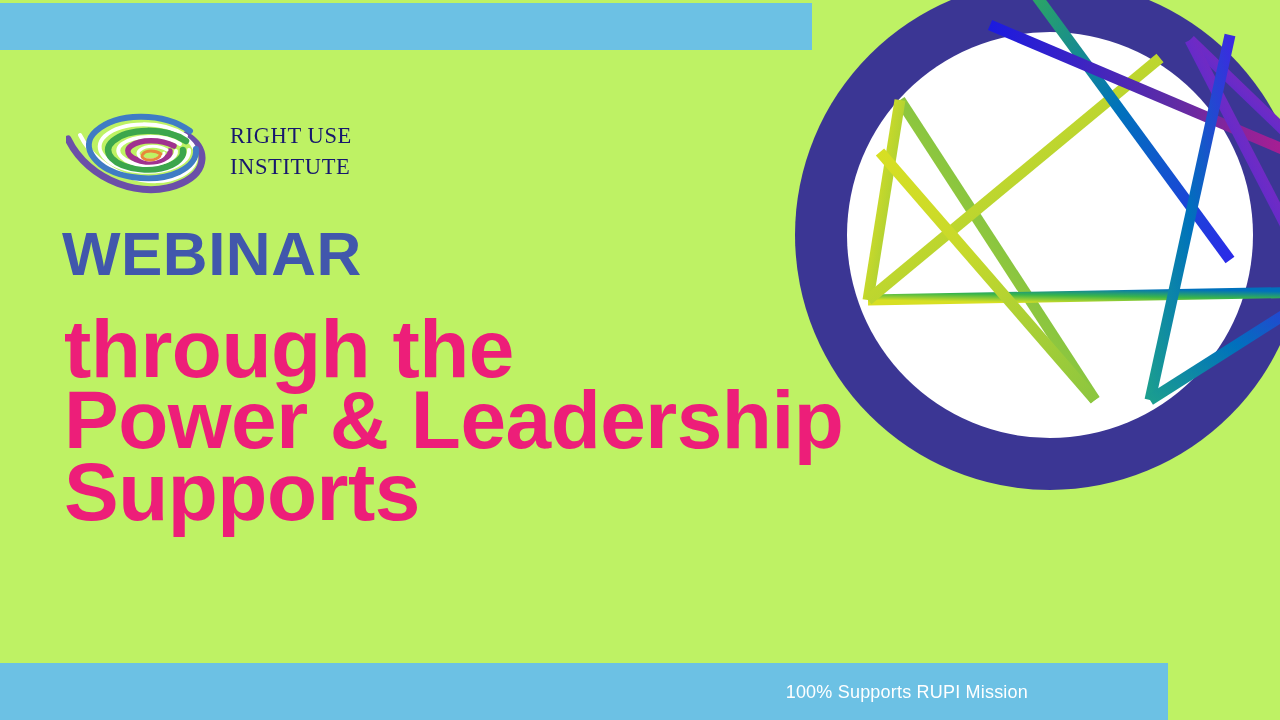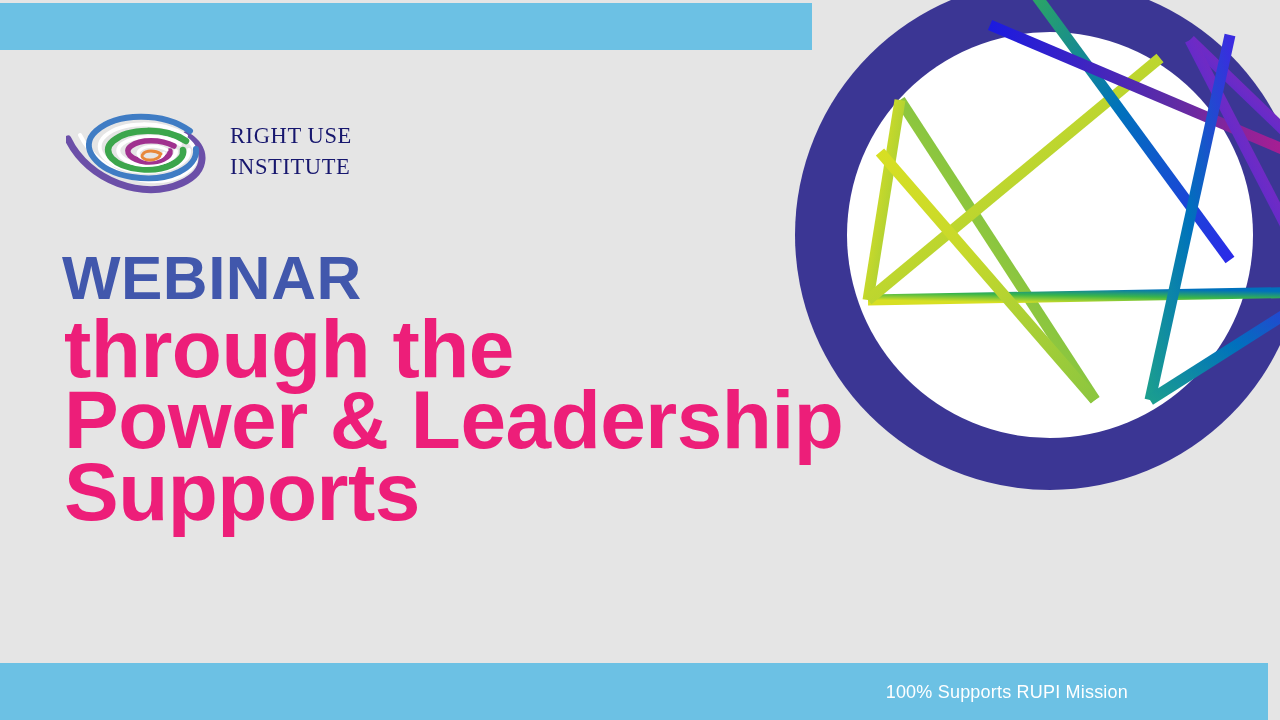--- a/index.html
+++ b/index.html
@@ -5,36 +5,36 @@
   * { margin:0; padding:0; box-sizing:border-box; }
   html, body {
     width:1280px; height:720px;
     background:#ffffff;
     font-family:"Liberation Sans", sans-serif;
     overflow:hidden;
   }
   #slide {
     position:relative;
     width:1280px; height:720px;
-    background:#e5e5e5;
+    background:#bef264;
     overflow:hidden;
   }
 
   
   .top-bar {
     position:absolute;
     left:0; top:3px;
     width:812px; height:47px;
     background:#6CC1E4;
     z-index:1;
   }
   .bottom-bar {
     position:absolute;
     left:0; bottom:0;
-    width:1268px; height:57px;
+    width:1168px; height:57px;
     background:#6CC1E4;
     z-index:4;
   }
   .bottom-bar-text {
     position:absolute;
     right:140px;
     top:50%;
     transform:translateY(-50%);
     color:#ffffff;
     font-size:18px;
@@ -76,21 +76,20 @@
   
   .kicker {
     position:absolute;
     left:62px; top:223px;
     font-size:62px;
     font-weight:bold;
     color:#4157AC;
     letter-spacing:0.5px;
     line-height:1;
     z-index:3;
-    margin-top:24px;
   }
   .headline {
     position:absolute;
     left:64px; top:313px;
     color:#ED1E79;
     font-size:82px;
     font-weight:bold;
     line-height:0.87;
     letter-spacing:-0.5px;
     z-index:3;

